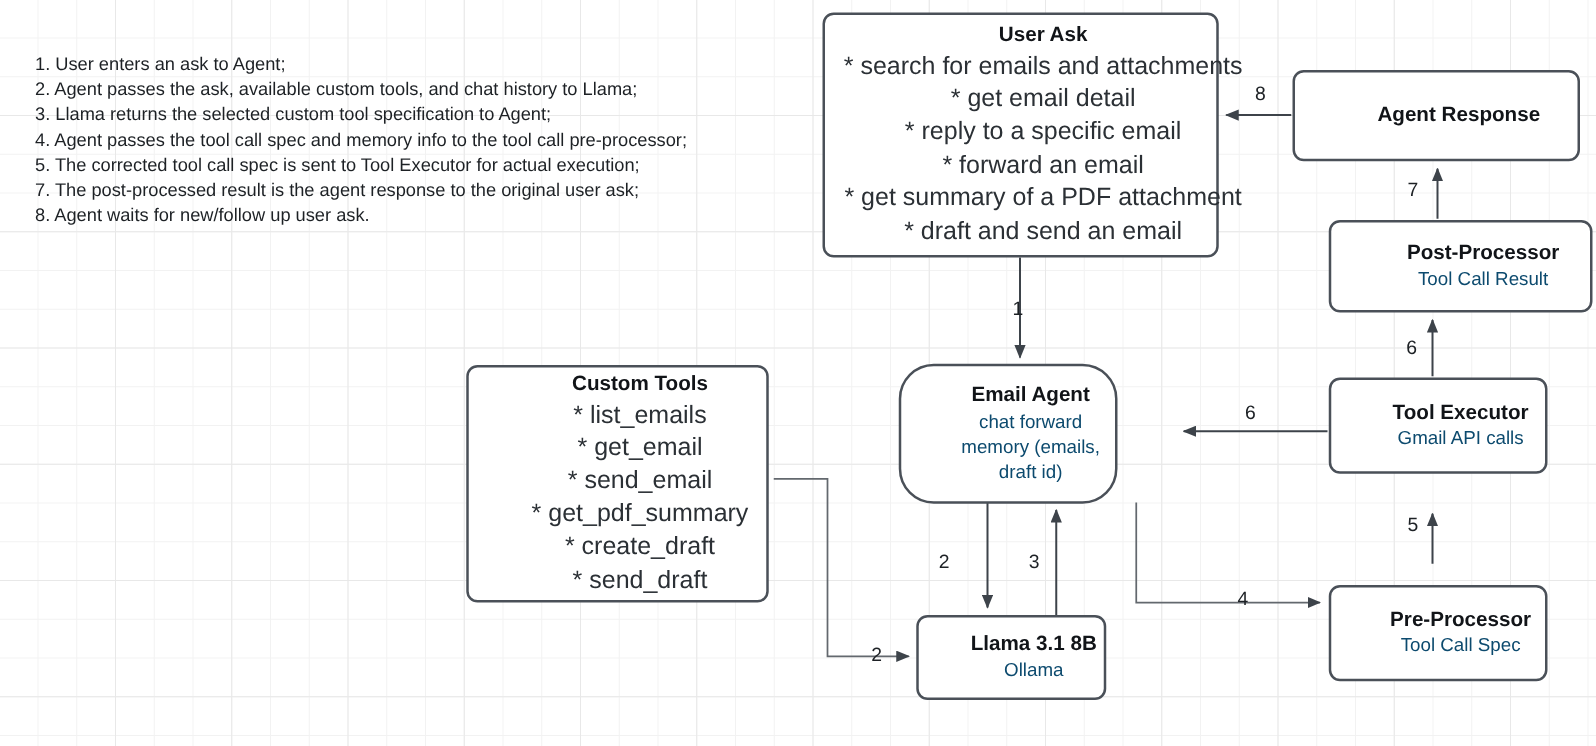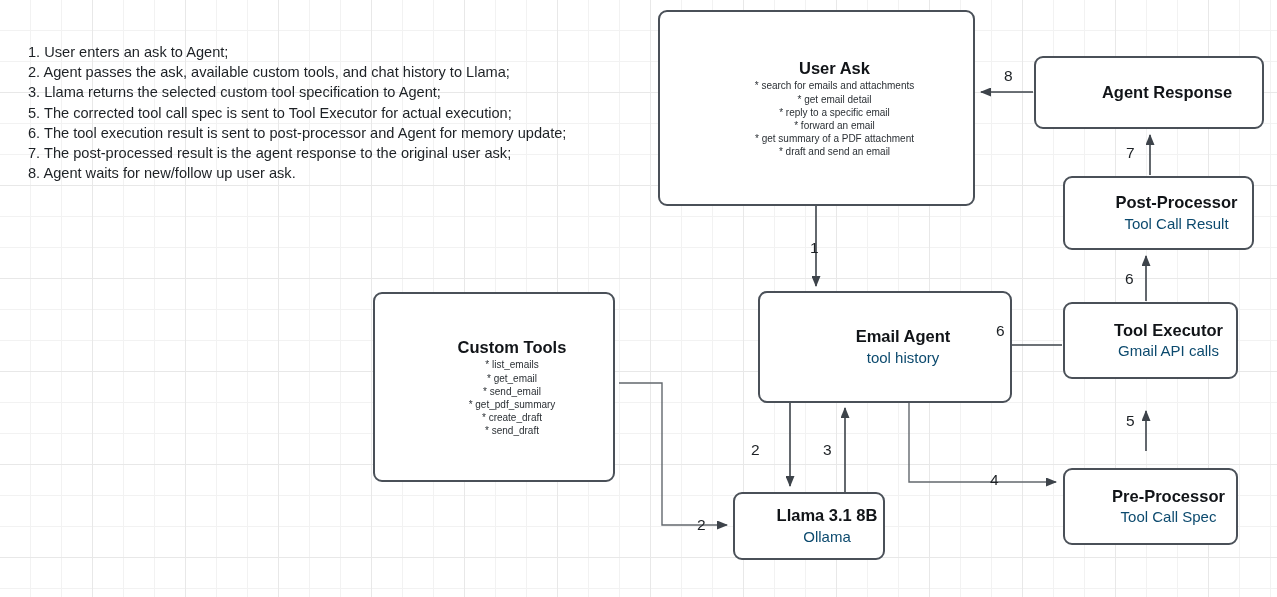--- a/index.html
+++ b/index.html
@@ -47,21 +47,21 @@
   .box .title {
     font-weight: bold;
     font-size: 16.5px;
     color: #111418;
   }
   .box .sub {
     font-size: 15px;
     color: #0c4a6e;
   }
   .box .item {
-    font-size: 10px;
+    font-size: 20px;
     color: #2b3035;
     white-space: nowrap;
     text-align: center;
   }
   .notes {
     position: absolute;
     left: 12px;
     top: 42px;
     font-size: 14.6px;
     line-height: 20.2px;
@@ -128,58 +128,59 @@
 
     <g>
       <path d="M619,383 L662,383 L662,525 L727,525" stroke="#63686e" stroke-width="1.4" fill="none" marker-end="url(#ah)"></path>
     </g>
   </svg>
 
   <div class="notes">
     <div>1. User enters an ask to Agent;</div>
     <div>2. Agent passes the ask, available custom tools, and chat history to Llama;</div>
     <div>3. Llama returns the selected custom tool specification to Agent;</div>
+    <div>4. Agent passes the tool call spec and memory info to the tool call pre-processor;</div>
     <div>5. The corrected tool call spec is sent to Tool Executor for actual execution;</div>
-    <div>6. The tool execution result is sent to post-processor and Agent for memory update;</div>
     <div>7. The post-processed result is the agent response to the original user ask;</div>
     <div>8. Agent waits for new/follow up user ask.</div>
   </div>
 
   <div class="box" style="left:658px; top:10px; width:317px; height:196px;">
     <div class="title">User Ask</div>
     <div class="item">* search for emails and attachments</div>
     <div class="item">* get email detail</div>
     <div class="item">* reply to a specific email</div>
     <div class="item">* forward an email</div>
     <div class="item">* get summary of a PDF attachment</div>
     <div class="item">* draft and send an email</div>
   </div>
 
   <div class="box" style="left:1034px; top:56px; width:230px; height:73px;text-align:right;">
     <div class="title">Agent Response</div>
   </div>
 
-  <div class="box" style="left:1063px; top:176px; width:191px; height:74px;">
+  <div class="box" style="left:1063px; top:176px; width:211px; height:74px;">
     <div class="title">Post-Processor</div>
     <div class="sub">Tool Call Result</div>
   </div>
 
   <div class="box" style="left:1063px; top:302px; width:175px; height:77px;text-align:right;">
     <div class="title">Tool Executor</div>
     <div class="sub">Gmail API calls</div>
   </div>
 
   <div class="box" style="left:1063px; top:468px; width:175px; height:77px;">
     <div class="title">Pre-Processor</div>
     <div class="sub">Tool Call Spec</div>
   </div>
 
-  <div class="box" style="left:758px; top:291px; width:254px; height:112px;">
+  <div class="box" style="left:719px; top:291px; width:175px; height:112px;border-radius:28px;">
     <div class="title">Email Agent</div>
-    <div class="sub">tool history</div>
+    <div class="sub">chat forward</div>
+    <div class="sub">memory (emails, draft id)</div>
   </div>
 
   <div class="box" style="left:373px; top:292px; width:242px; height:190px;">
     <div class="title">Custom Tools</div>
     <div class="item">* list_emails</div>
     <div class="item">* get_email</div>
     <div class="item">* send_email</div>
     <div class="item">* get_pdf_summary</div>
     <div class="item">* create_draft</div>
     <div class="item">* send_draft</div>

